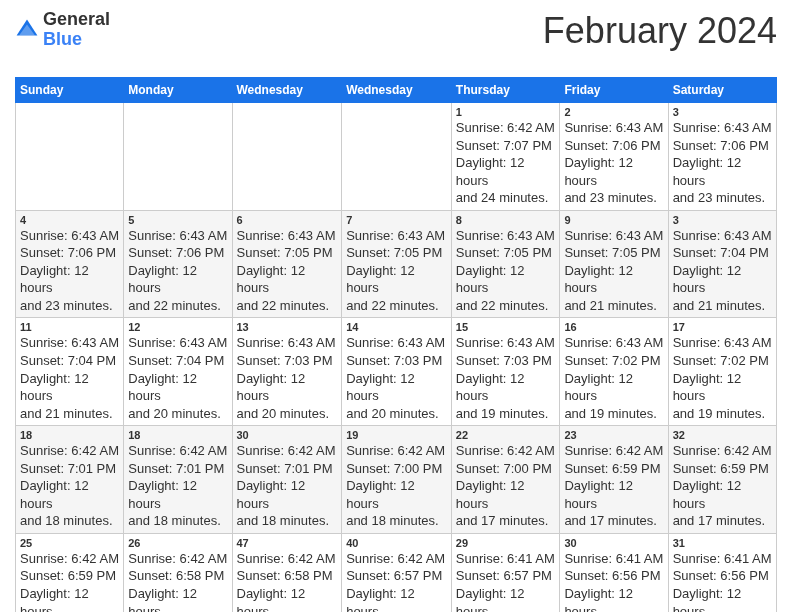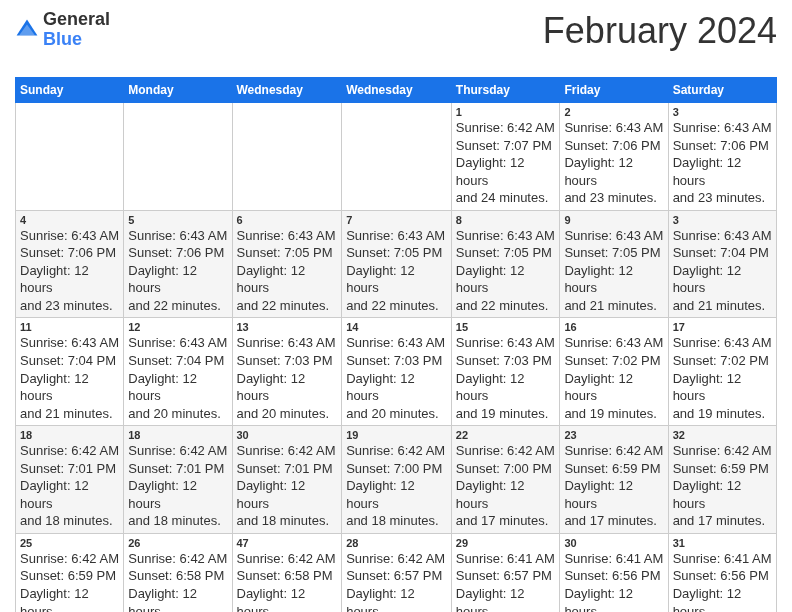--- a/index.html
+++ b/index.html
@@ -333,21 +333,21 @@
 and 16 minutes.</div>
           </td>
           <td>
             <span class="day-number">47</span>
             <div class="day-info" style="white-space: pre-line;">Sunrise: 6:42 AM
 Sunset: 6:58 PM
 Daylight: 12 hours
 and 16 minutes.</div>
           </td>
           <td>
-            <span class="day-number">28</span>
+            <span class="day-number">40</span>
             <div class="day-info" style="white-space: pre-line;">Sunrise: 6:42 AM
 Sunset: 6:57 PM
 Daylight: 12 hours
 and 15 minutes.</div>
           </td>
           <td>
             <span class="day-number">29</span>
             <div class="day-info" style="white-space: pre-line;">Sunrise: 6:41 AM
 Sunset: 6:57 PM
 Daylight: 12 hours

